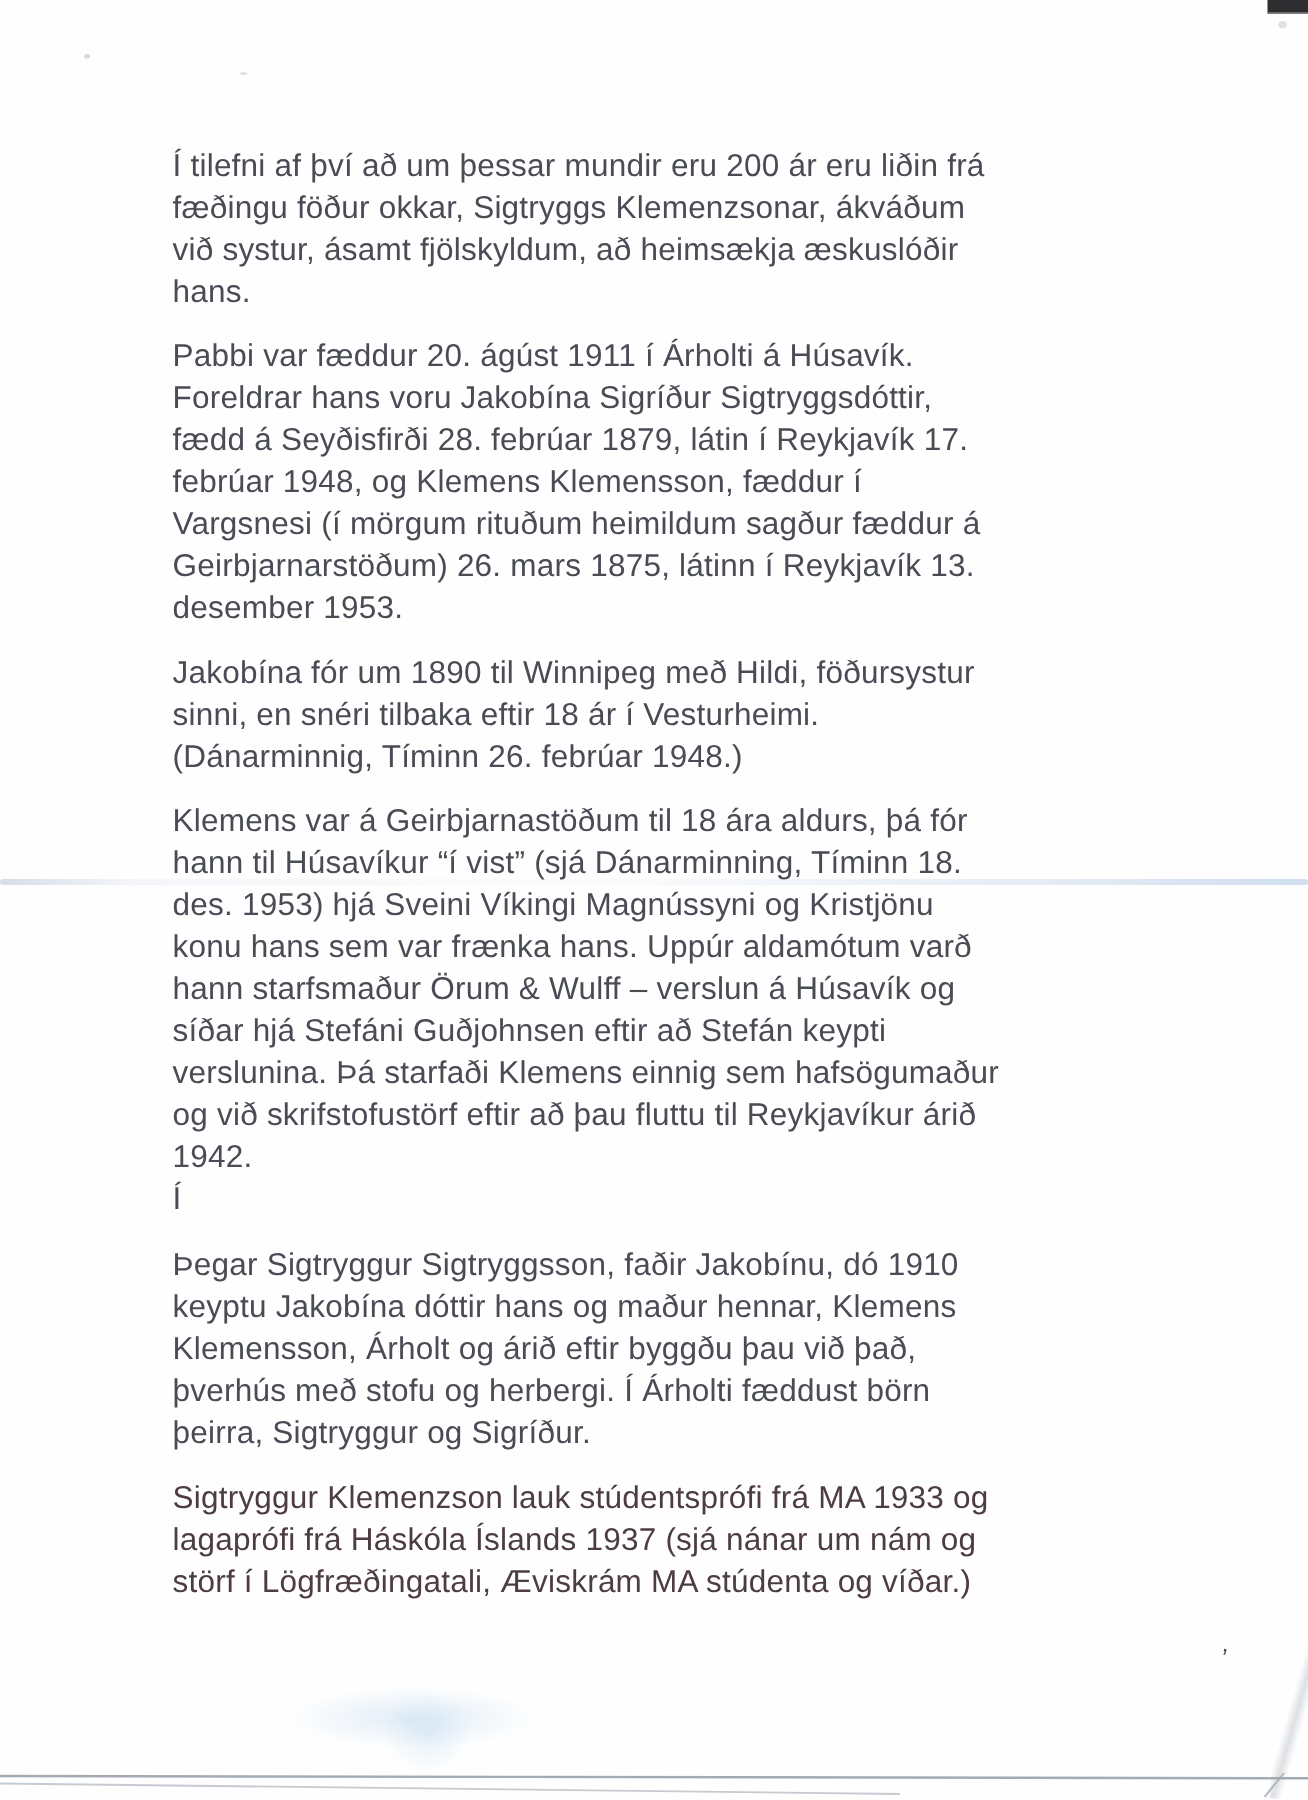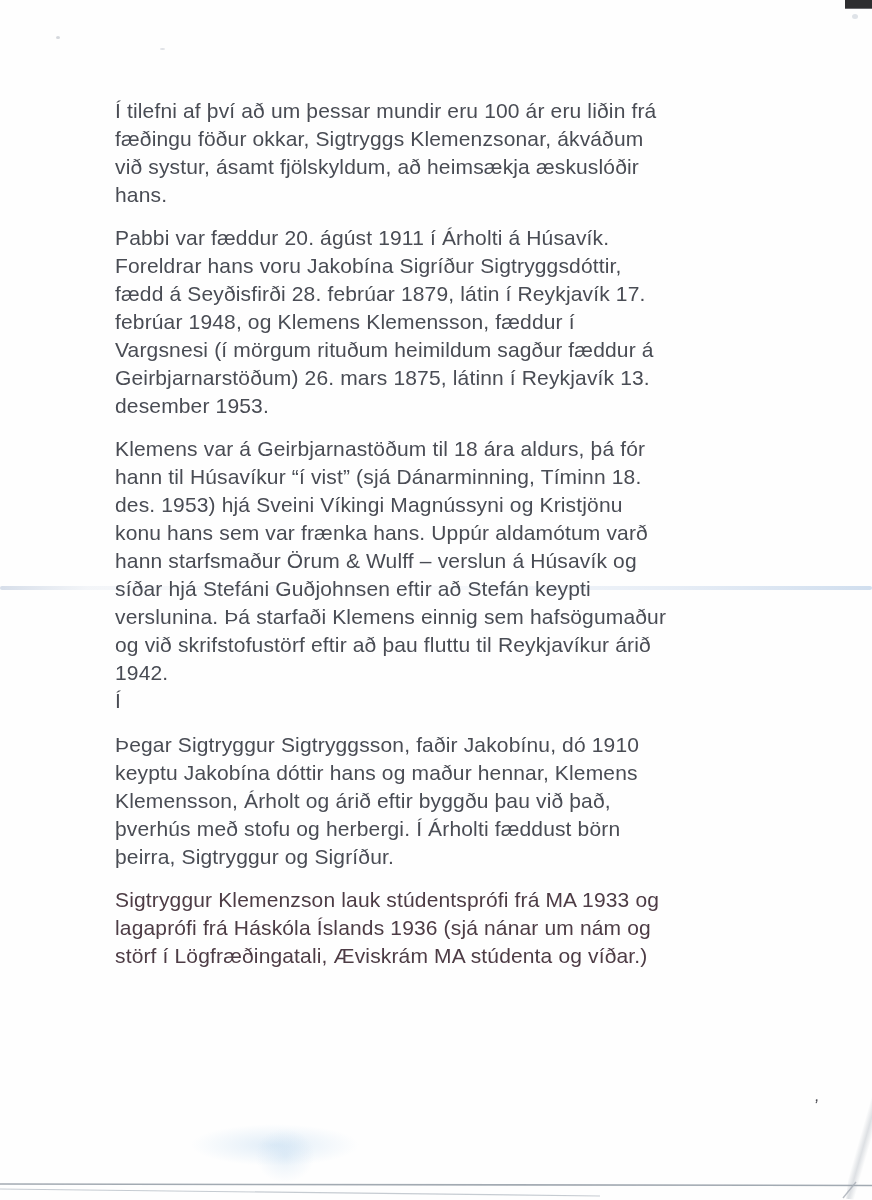--- a/index.html
+++ b/index.html
@@ -93,44 +93,47 @@
   <div class="right-smudge"></div>
   <div class="pen-mark">’</div>
 
   <svg class="bottom-lines" width="872" height="28" aria-hidden="true">
     <line x1="0" y1="12" x2="872" y2="13.5" stroke="#99a1aa" stroke-width="1.6" opacity="0.9"></line>
     <line x1="0" y1="17" x2="600" y2="24" stroke="#aeb6bf" stroke-width="1.2" opacity="0.7"></line>
     <line x1="843" y1="26" x2="856" y2="10" stroke="#a8aeb6" stroke-width="1.4" opacity="0.8"></line>
   </svg>
 
   <div class="text-block">
-    <p class="para">Í tilefni af því að um þessar mundir eru 100 ár eru liðin frá
+    <p class="para">Í tilefni af því að um þessar mundir eru 200 ár eru liðin frá
 fæðingu föður okkar, Sigtryggs Klemenzsonar, ákváðum
 við systur, ásamt fjölskyldum, að heimsækja æskuslóðir
 hans.</p>
     <p class="para">Pabbi var fæddur 20. ágúst 1911 í Árholti á Húsavík.
 Foreldrar hans voru Jakobína Sigríður Sigtryggsdóttir,
 fædd á Seyðisfirði 28. febrúar 1879, látin í Reykjavík 17.
 febrúar 1948, og Klemens Klemensson, fæddur í
 Vargsnesi (í mörgum rituðum heimildum sagður fæddur á
 Geirbjarnarstöðum) 26. mars 1875, látinn í Reykjavík 13.
 desember 1953.</p>
+    <p class="para">Jakobína fór um 1890 til Winnipeg með Hildi, föðursystur
+sinni, en snéri tilbaka eftir 18 ár í Vesturheimi.
+(Dánarminnig, Tíminn 26. febrúar 1948.)</p>
     <p class="para no-gap">Klemens var á Geirbjarnastöðum til 18 ára aldurs, þá fór
 hann til Húsavíkur “í vist” (sjá Dánarminning, Tíminn 18.
 des. 1953) hjá Sveini Víkingi Magnússyni og Kristjönu
 konu hans sem var frænka hans. Uppúr aldamótum varð
 hann starfsmaður Örum &amp; Wulff – verslun á Húsavík og
 síðar hjá Stefáni Guðjohnsen eftir að Stefán keypti
 verslunina. Þá starfaði Klemens einnig sem hafsögumaður
 og við skrifstofustörf eftir að þau fluttu til Reykjavíkur árið
 1942.
 Í</p>
     <p class="para">Þegar Sigtryggur Sigtryggsson, faðir Jakobínu, dó 1910
 keyptu Jakobína dóttir hans og maður hennar, Klemens
 Klemensson, Árholt og árið eftir byggðu þau við það,
 þverhús með stofu og herbergi. Í Árholti fæddust börn
 þeirra, Sigtryggur og Sigríður.</p>
     <p class="para last">Sigtryggur Klemenzson lauk stúdentsprófi frá MA 1933 og
-lagaprófi frá Háskóla Íslands 1936 (sjá nánar um nám og
+lagaprófi frá Háskóla Íslands 1937 (sjá nánar um nám og
 störf í Lögfræðingatali, Æviskrám MA stúdenta og víðar.)</p>
   </div>
 
 </div>
 
 </body></html>

